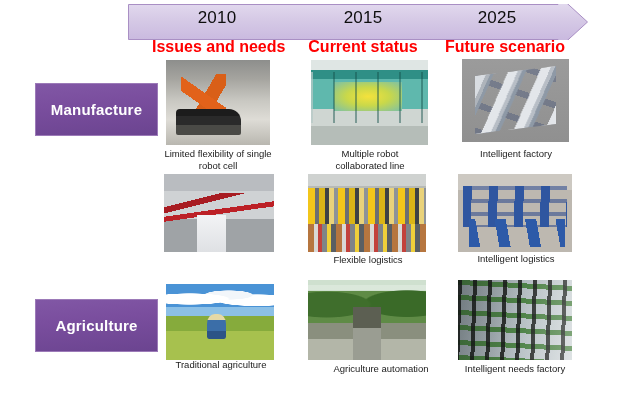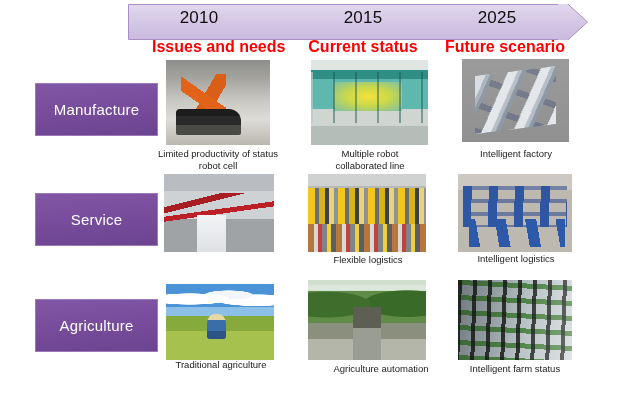--- a/index.html
+++ b/index.html
@@ -32,21 +32,21 @@
   .year-label {
     position: absolute;
     top: 8px;
     font-size: 17px;
     font-weight: 400;
     color: #0d0d0d;
     text-align: center;
     letter-spacing: .2px;
     white-space: nowrap;
   }
-  .year-0 { left: 154px; width: 90px; }
+  .year-0 { left: 172px; width: 90px; }
   .year-1 { left: 318px; width: 90px; }
   .year-2 { left: 452px; width: 90px; }
 
   .phase-label {
     position: absolute;
     top: 38px;
     font-size: 16px;
     font-weight: bold;
     color: #ff0000;
     text-align: center;
@@ -65,21 +65,21 @@
     background: linear-gradient(175deg, #8157a5 0%, #7a4e9e 38%, #6b4490 100%);
     border: 1px solid #9c7ab8;
     box-sizing: border-box;
     display: flex;
     align-items: center;
     justify-content: center;
   }
   .cat-box span {
     color: #ffffff;
     font-size: 15px;
-    font-weight: normal;
+    font-weight: bold;
     letter-spacing: .2px;
   }
   .cat-0 { top: 83px; }
   .cat-1 { top: 193px; }
   .cat-2 { top: 299px; }
 
   
   .cell {
     position: absolute;
   }
@@ -269,31 +269,28 @@
   <div class="year-label year-1">2015</div>
   <div class="year-label year-2">2025</div>
 
   <div class="phase-label phase-0">Issues and needs</div>
   <div class="phase-label phase-1">Current status</div>
   <div class="phase-label phase-2">Future scenario</div>
 
   <div class="cat-box cat-0">
     <span>Manufacture</span>
   </div>
-  <div class="cat-box cat-1">
-    <span>Service</span>
-  </div>
   <div class="cat-box cat-2">
     <span>Agriculture</span>
   </div>
 
   <div class="cell c-r0c0">
     <div class="photo ph-robot-arm"></div>
   </div>
-  <div class="caption cap-r0c0">Limited productivity of status
+  <div class="caption cap-r0c0">Limited flexibility of single
 robot cell</div>
 
   <div class="cell c-r0c1">
     <div class="photo ph-robot-cell"></div>
   </div>
   <div class="caption cap-r0c1">Multiple robot
 collaborated line</div>
 
   <div class="cell c-r0c2">
     <div class="photo ph-factory-3d"></div>
@@ -320,15 +317,15 @@
   <div class="caption cap-r2c0">Traditional agriculture</div>
 
   <div class="cell c-r2c1">
     <div class="photo ph-greenhouse"></div>
   </div>
   <div class="caption cap-r2c1">Agriculture automation</div>
 
   <div class="cell c-r2c2">
     <div class="photo ph-vertical-farm"></div>
   </div>
-  <div class="caption cap-r2c2">Intelligent farm status</div>
+  <div class="caption cap-r2c2">Intelligent needs factory</div>
 
 </div>
 
 </body></html>

